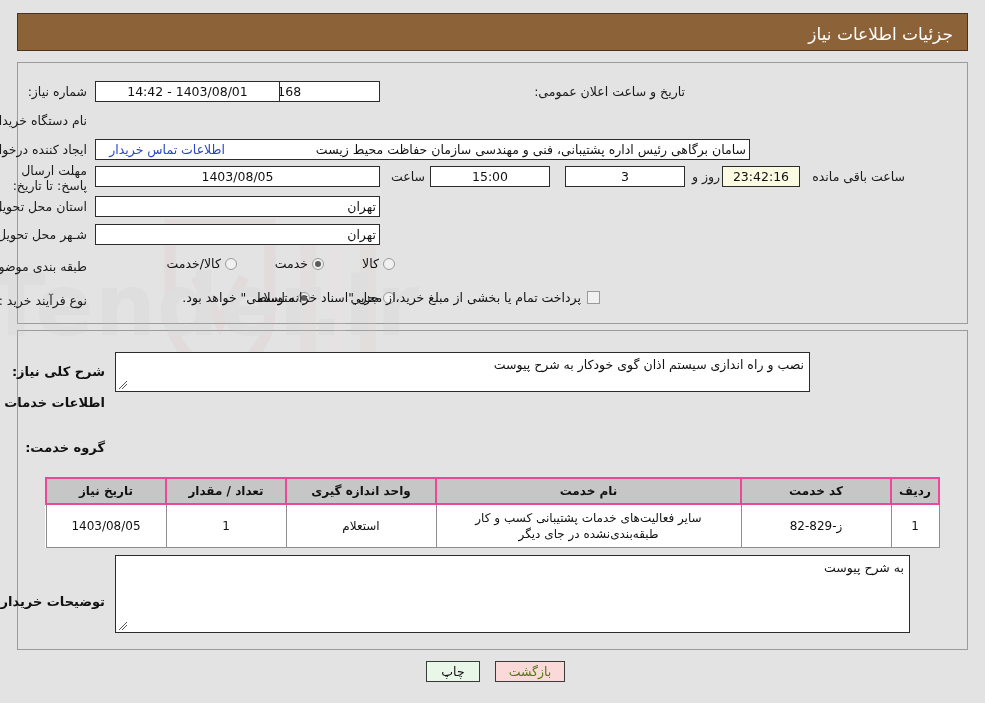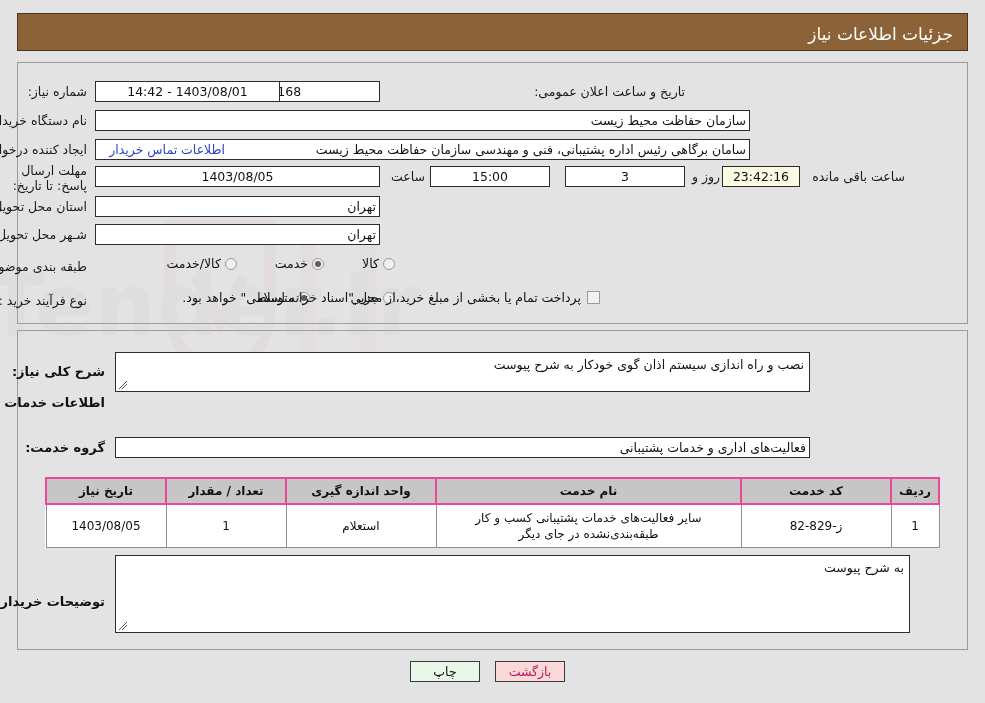--- a/index.html
+++ b/index.html
@@ -195,21 +195,21 @@
     line-height: 19px;
     box-sizing: border-box;
     border: 1px solid #3a3a3a;
     font-size: 12.5px;
     text-align: center;
     cursor: pointer;
     z-index: 4;
     padding: 0 6px;
   }
   .btn-print  { background: #e9f7e9; color: #111; }
-  .btn-back   { background: #fbd9d9; color: #be185d; }
+  .btn-back   { background: #fbd9d9; color: #4d7c0f; }
 </style>
 </head>
 <body>
 
 <div id="page">
 
   <svg class="watermark" viewBox="0 0 985 200">
     <g opacity="0.30">
       <path d="M170 10 L270 10 L270 95 Q270 140 220 162 Q170 140 170 95 Z" fill="none" stroke="#d8a8a8" stroke-width="11"></path>
       <path d="M196 62 L220 108 L244 62" fill="none" stroke="#d8a8a8" stroke-width="11"></path>
@@ -226,21 +226,20 @@
 
   <div class="panel" id="panel-top"></div>
 
   <div class="lbl" style="top:84px; right:898px; width:70px;">شماره نیاز:</div>
   <div class="fld center" style="top:81px; right:605px; width:285px;">1103003072000168</div>
 
   <div class="lbl" style="top:84px; right:300px;">تاریخ و ساعت اعلان عمومی:</div>
   <div class="fld center" style="top:81px; right:705px; left:100px; width:185px;">1403/08/01 - 14:42</div>
 
   <div class="lbl" style="top:113px; right:898px;">نام دستگاه خریدار:</div>
-  <div class="fld right" style="top:110px; right:235px; width:655px;">سازمان حفاظت محیط زیست</div>
 
   <div class="lbl" style="top:142px; right:898px;">ایجاد کننده درخواست:</div>
   <div class="fld right" style="top:139px; right:235px; width:655px; text-overflow:clip;">سامان برگاهی رئیس اداره پشتیبانی، فنی و مهندسی سازمان حفاظت محیط زیست</div>
   <div class="link" style="top:142px; right:760px; left:130px;">اطلاعات تماس خریدار</div>
 
   <div class="lbl lbl-wrap" style="top:163px; right:898px; width:78px;">مهلت ارسال پاسخ: تا تاریخ:</div>
   <div class="fld center" style="top:166px; right:605px; width:285px;">1403/08/05</div>
   <div class="lbl" style="top:169px; right:560px;">ساعت</div>
   <div class="fld center" style="top:166px; right:435px; width:120px;">15:00</div>
   <div class="fld center" style="top:166px; right:300px; width:120px;">3</div>
@@ -293,21 +292,20 @@
   <div class="ta" style="top:352px; right:175px; width:695px; height:40px;">
     <span>نصب و راه اندازی سیستم اذان گوی خودکار  به شرح پیوست</span>
     <svg class="grip" viewBox="0 0 10 10">
       <path d="M1 9 L9 1 M4 9 L9 4" stroke="#555" stroke-width="1" fill="none"></path>
     </svg>
   </div>
 
   <div class="sec-head" style="top:395px; right:880px;">اطلاعات خدمات مورد نیاز</div>
 
   <div class="sec-head" style="top:440px; right:880px;">گروه خدمت:</div>
-  <div class="fld right" style="top:437px; right:175px; width:695px;">فعالیت‌های اداری و خدمات پشتیبانی</div>
 
   <table class="items" style="top:477px; right:45px; width:895px;">
     <thead>
       <tr>
         <th style="width:38px;">ردیف</th>
         <th style="width:140px;">کد خدمت</th>
         <th>نام خدمت</th>
         <th style="width:140px;">واحد اندازه گیری</th>
         <th style="width:110px;">تعداد / مقدار</th>
         <th style="width:110px;">تاریخ نیاز</th>
@@ -326,16 +324,16 @@
   </table>
 
   <div class="sec-head" style="top:594px; right:880px;">توضیحات خریدار:</div>
   <div class="ta" style="top:555px; right:75px; width:795px; height:78px;">
     <span>به شرح پیوست</span>
     <svg class="grip" viewBox="0 0 10 10">
       <path d="M1 9 L9 1 M4 9 L9 4" stroke="#555" stroke-width="1" fill="none"></path>
     </svg>
   </div>
 
-  <div class="btn btn-print" style="top:661px; right:505px; width:70px;">چاپ</div>
+  <div class="btn btn-print" style="top:661px; right:505px; width:54px;">چاپ</div>
   <div class="btn btn-back" style="top:661px; right:420px; width:70px;">بازگشت</div>
 
 </div>
 
 </body></html>

